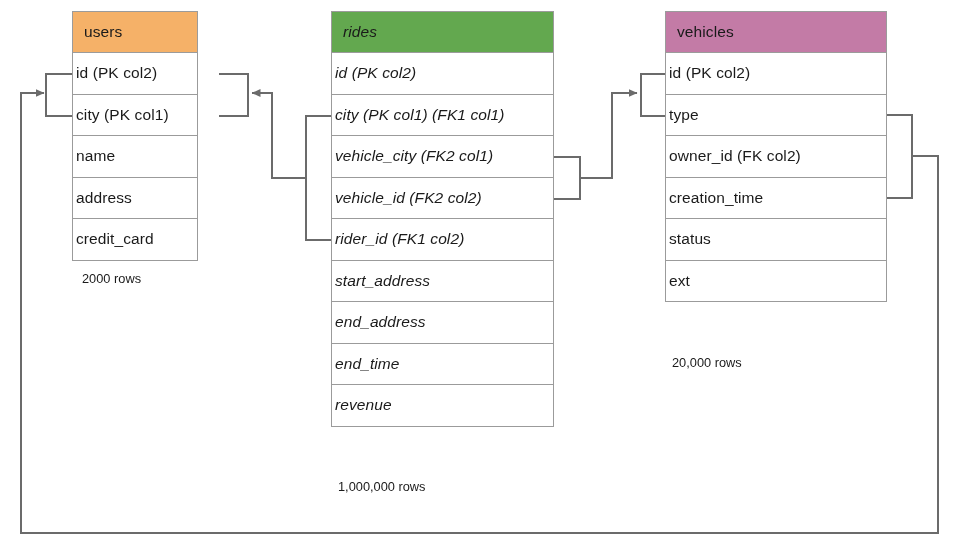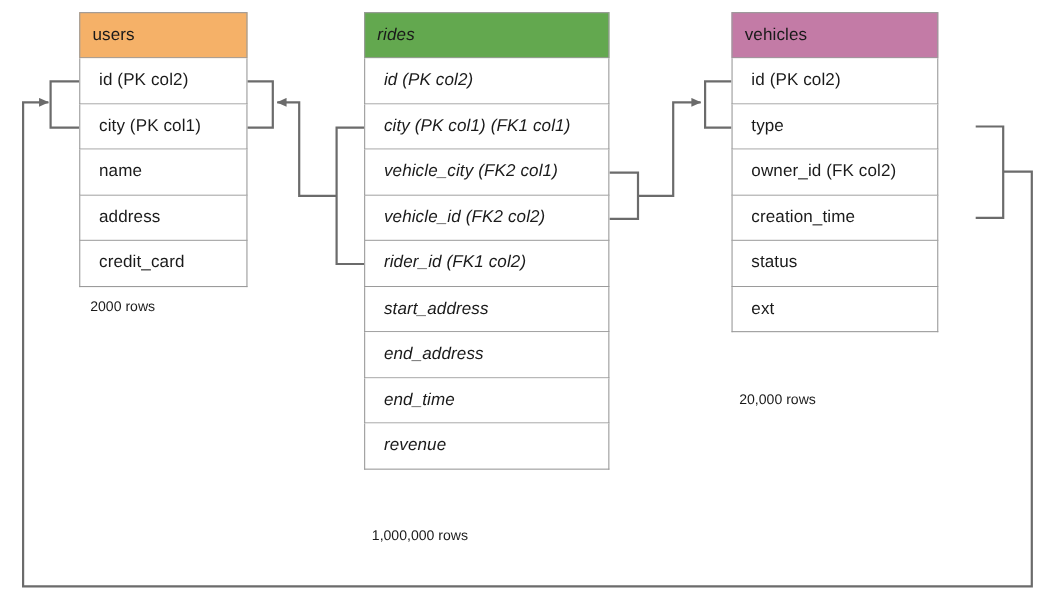--- a/index.html
+++ b/index.html
@@ -43,21 +43,21 @@
     letter-spacing: 0.1px;
   }
   .entity-field {
     box-sizing: border-box;
     height: 41.5px;
     border: 1px solid #9b9b9b;
     border-top: none;
     background: #ffffff;
     display: flex;
     align-items: center;
-    padding-left: 17px;
+    padding-left: 3px;
     font-size: 15.5px;
     color: #1a1a1a;
     letter-spacing: 0.1px;
     white-space: nowrap;
   }
   .entity-rowcount {
     position: absolute;
     left: 10px;
     font-size: 12.8px;
     color: #1a1a1a;
@@ -107,21 +107,21 @@
 
     <g>
       <path d="M912,156 L938,156 L938,533 L21,533 L21,93 L44,93" fill="none" stroke="#6b6b6b" stroke-width="2" marker-end="url(#arrowhead)"></path>
     </g>
 
     <g>
       <path d="M72,74 L46,74 L46,116 L72,116" fill="none" stroke="#6b6b6b" stroke-width="2"></path>
     </g>
   </svg>
 
-  <div class="entity" style="left:72px; top:11px; width:153px;">
+  <div class="entity" style="left:72px; top:11px; width:126px;">
     <div class="entity-header" style="background:#f5b168;">
       <span>users</span>
     </div>
     <div class="entity-field">
       <span>id (PK col2)</span>
     </div>
     <div class="entity-field">
       <span>city (PK col1)</span>
     </div>
     <div class="entity-field">
@@ -163,21 +163,21 @@
     </div>
     <div class="entity-field">
       <span>end_time</span>
     </div>
     <div class="entity-field">
       <span>revenue</span>
     </div>
   </div>
   <div class="entity-rowcount" style="left:338px; top:479px;">1,000,000 rows</div>
 
-  <div class="entity" style="left:665px; top:11px; width:188px;text-align:center;">
+  <div class="entity" style="left:665px; top:11px; width:222px;text-align:center;">
     <div class="entity-header" style="background:#c37ba6;">
       <span>vehicles</span>
     </div>
     <div class="entity-field">
       <span>id (PK col2)</span>
     </div>
     <div class="entity-field">
       <span>type</span>
     </div>
     <div class="entity-field">

